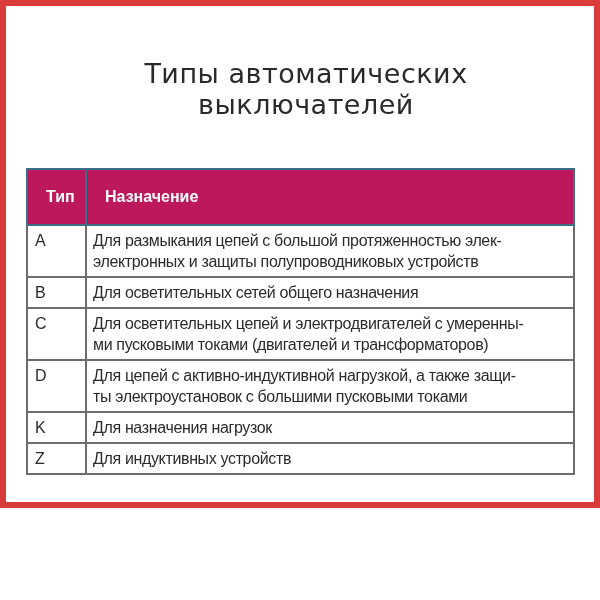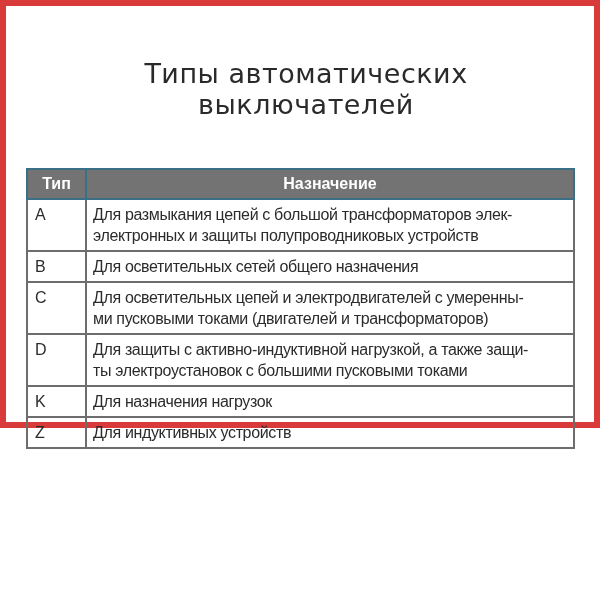--- a/index.html
+++ b/index.html
@@ -2,21 +2,21 @@
 <html><head>
   <meta charset="utf-8">
   <style>
     html, body { margin: 0; padding: 0; }
     body {
       width: 600px; height: 600px; position: relative; overflow: hidden;
       background: #ffffff;
       font-family: "Liberation Sans", sans-serif;
     }
     .frame {
-      position: absolute; left: 0; top: 0; width: 600px; height: 428px;
+      position: absolute; left: 0; top: 0; width: 600px; height: 508px;
       box-sizing: border-box;
       border: 6px solid #d93a3a;
       background: #ffffff;
     }
     .title {
       position: absolute; left: 0; top: 52px; width: 600px;
       text-align: center;
       font-family: "DejaVu Sans", sans-serif;
       font-weight: normal;
       font-size: 27px; line-height: 31px;
@@ -26,27 +26,27 @@
     .table {
       position: absolute; left: 26px; top: 168px; width: 549px;
       border-collapse: collapse;
       table-layout: fixed;
     }
     .table th, .table td {
       border: 2px solid #6d6d6d;
       box-sizing: border-box;
     }
     .table thead th {
-      background: #737373;
+      background: #be185d;
       color: #ffffff;
       font-weight: bold;
       font-size: 16px;
       height: 30px;
-      padding: 4px;
-      text-align: center;
+      padding: 18px;
+      text-align: left;
       border-color: #3a6f86;
     }
     .table td {
       font-size: 16px; line-height: 21px;
       color: #2b2b2b;
       vertical-align: top;
       padding: 4px 6px 4px 6px;
       font-stretch: condensed;
     }
     .table td.type { padding-left: 7px; }
@@ -71,41 +71,41 @@
   <thead>
     <tr>
       <th>Тип</th>
       <th>Назначение</th>
     </tr>
   </thead>
   <tbody>
     <tr style="height:52px">
       <td class="type">A</td>
       <td>
-        <span class="desc-line">Для размыкания цепей с большой трансформаторов элек-</span>
+        <span class="desc-line">Для размыкания цепей с большой протяженностью элек-</span>
         <span class="desc-line">электронных и защиты полупроводниковых устройств</span>
       </td>
     </tr>
     <tr style="height:31px">
       <td class="type">B</td>
       <td>
         <span class="desc-line">Для осветительных сетей общего назначения</span>
       </td>
     </tr>
     <tr style="height:51px">
       <td class="type">C</td>
       <td>
         <span class="desc-line">Для осветительных цепей и электродвигателей с умеренны-</span>
         <span class="desc-line">ми пусковыми токами (двигателей и трансформаторов)</span>
       </td>
     </tr>
     <tr style="height:50px">
       <td class="type">D</td>
       <td>
-        <span class="desc-line">Для защиты с активно-индуктивной нагрузкой, а также защи-</span>
+        <span class="desc-line">Для цепей с активно-индуктивной нагрузкой, а также защи-</span>
         <span class="desc-line">ты электроустановок с большими пусковыми токами</span>
       </td>
     </tr>
     <tr style="height:31px">
       <td class="type">K</td>
       <td>
         <span class="desc-line">Для назначения нагрузок</span>
       </td>
     </tr>
     <tr style="height:30px">

